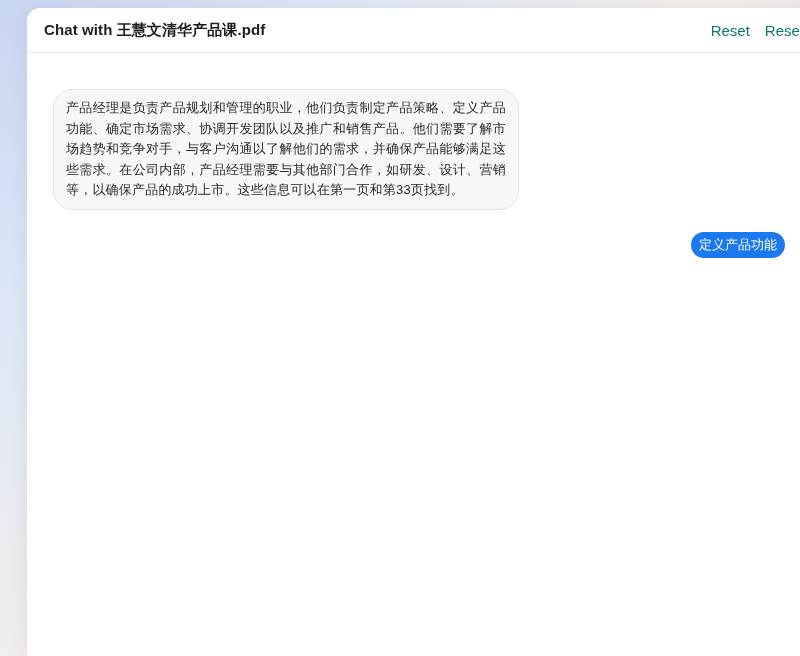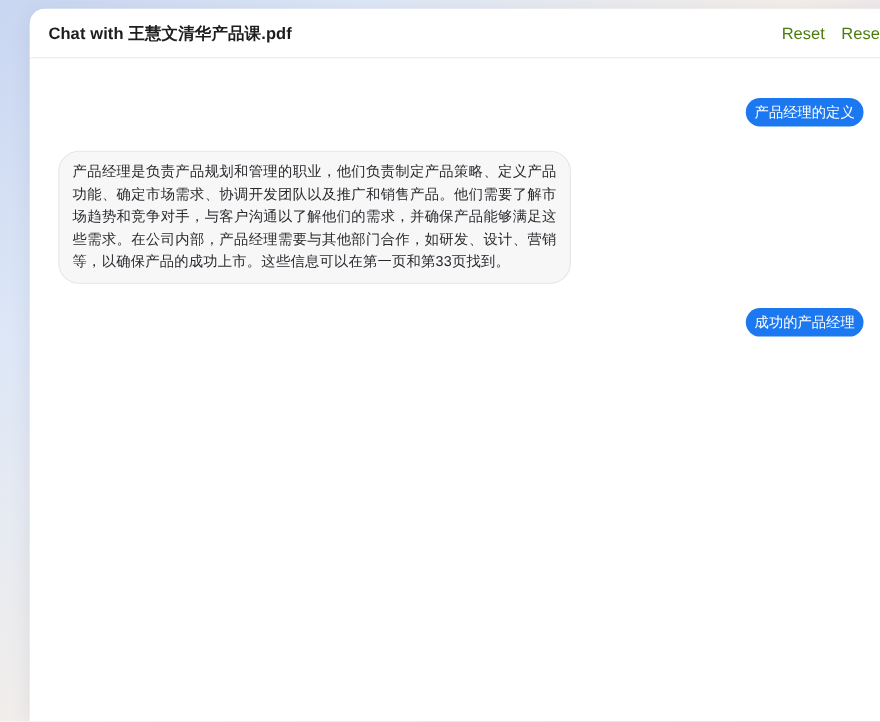--- a/index.html
+++ b/index.html
@@ -55,21 +55,21 @@
     gap: 15px;
   }
   .link-btn {
     background: none;
     border: none;
     padding: 0;
     margin: 0;
     font-family: inherit;
     font-size: 15px;
     font-weight: 400;
-    color: #4d7c0f;
+    color: #0f766e;
     cursor: pointer;
     white-space: nowrap;
   }
   .messages {
     flex: 1 1 auto;
     padding: 36px 37px 0 26px;
     display: flex;
     flex-direction: column;
     overflow: hidden;
   }
@@ -107,17 +107,16 @@
 <div class="card">
   <div class="card-header">
     <div class="card-title">Chat with 王慧文清华产品课.pdf</div>
     <div class="header-actions">
       <button class="link-btn">Reset</button>
       <button class="link-btn">Reset</button>
     </div>
   </div>
 
   <div class="messages">
-    <div class="msg user">产品经理的定义</div>
     <div class="msg assistant">产品经理是负责产品规划和管理的职业，他们负责制定产品策略、定义产品功能、确定市场需求、协调开发团队以及推广和销售产品。他们需要了解市场趋势和竞争对手，与客户沟通以了解他们的需求，并确保产品能够满足这些需求。在公司内部，产品经理需要与其他部门合作，如研发、设计、营销等，以确保产品的成功上市。这些信息可以在第一页和第33页找到。</div>
-    <div class="msg user">成功的产品经理</div>
+    <div class="msg user">定义产品功能</div>
   </div>
 </div>
 
 </body></html>

